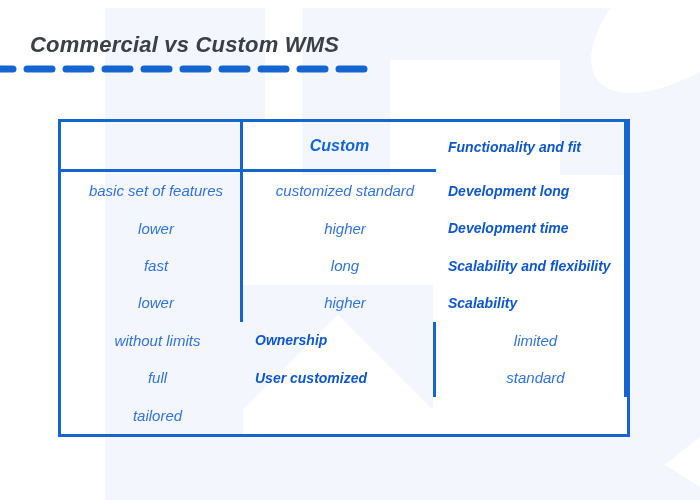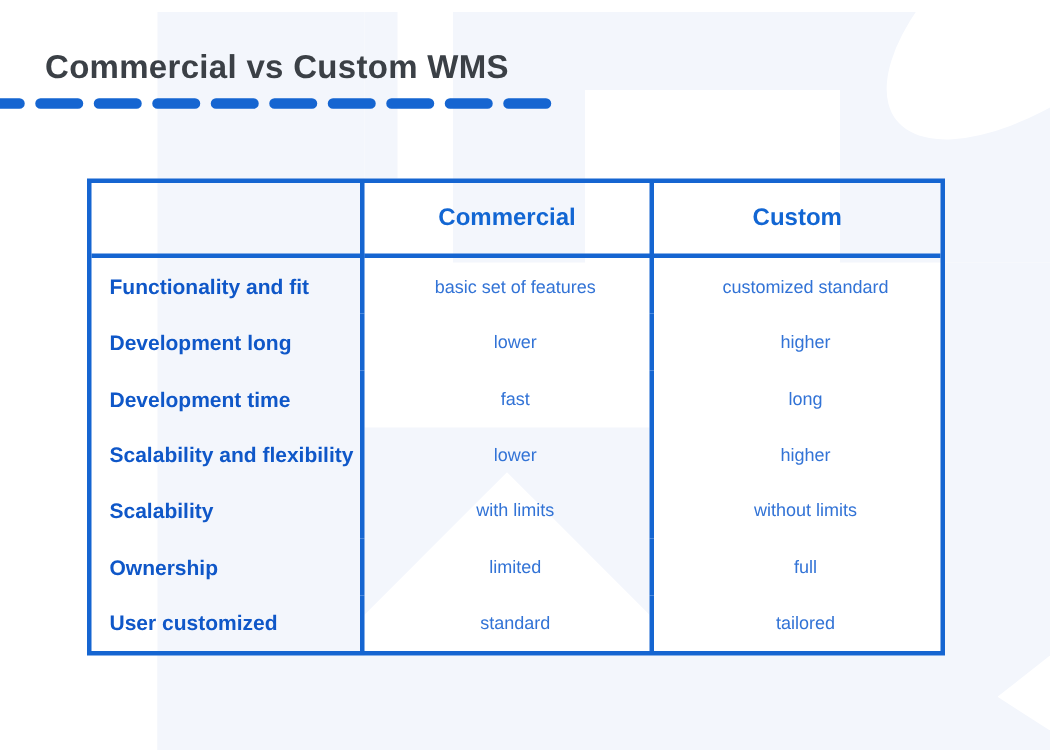--- a/index.html
+++ b/index.html
@@ -6,21 +6,21 @@
     --blue:#1565d1;
     --header-blue:#1266d3;
     --label-blue:#0f57c8;
     --value-blue:#3273d6;
     --title-gray:#3b4046;
     --tint:#f3f6fc;
   }
   *{margin:0;padding:0;box-sizing:border-box;}
   html,body{width:700px;height:500px;overflow:hidden;background:#fff;
     font-family:"Liberation Sans","DejaVu Sans",sans-serif;}
-  #canvas{position:relative;width:700px;height:500px;background:#fff;overflow:hidden;}
+  #canvas{position:relative;width:700px;height:500px;background:#fff;overflow:hidden;font-style:italic;}
 
   
   .shape{position:absolute;background:var(--tint);z-index:0;}
   .sh-band-left{left:105px;top:8px;width:138px;height:492px;}
   .sh-band-left-top{left:243px;top:8px;width:22px;height:111px;}
   .sh-top-strip{left:302px;top:8px;width:398px;height:52px;}
   .sh-top-mid{left:302px;top:60px;width:88px;height:115px;}
   .sh-top-right{left:560px;top:60px;width:140px;height:115px;}
   .sh-right-strip{left:630px;top:175px;width:70px;height:325px;}
   .sh-bottom-strip{left:105px;top:437px;width:595px;height:63px;}
@@ -42,21 +42,21 @@
   .cmp-table{position:absolute;left:58px;top:119px;width:572px;height:318px;z-index:2;
     border:3px solid var(--blue);display:grid;
     grid-template-columns:182px 193px 1fr;
     grid-template-rows:50px repeat(7,1fr);}
   .cell{display:flex;align-items:center;justify-content:center;}
   .col-1,.col-2{border-right:3px solid var(--blue);}
   .head{border-bottom:3px solid var(--blue);
     font-weight:700;font-size:16px;color:var(--header-blue);}
   .row-label{justify-content:flex-start;padding-left:12px;
     font-weight:700;font-size:14px;color:var(--label-blue);}
-  .row-value{font-size:12px;color:var(--value-blue);margin-left:11px;}
+  .row-value{font-size:15px;color:var(--value-blue);margin-left:11px;}
 </style>
 </head>
 <body>
 
 <div id="canvas">
 
   <div class="shape sh-band-left"></div>
   <div class="shape sh-band-left-top"></div>
   <div class="shape sh-top-strip"></div>
   <div class="shape sh-top-mid"></div>
@@ -69,41 +69,39 @@
   <div class="cut cut-corner"></div>
   <div class="cut cut-wedge"></div>
 
   <h1 class="title">Commercial vs Custom WMS</h1>
   <svg class="dashes" width="384" height="10">
     <line x1="-12" y1="5" x2="372" y2="5" stroke="#1565d1" stroke-width="7" stroke-linecap="round" stroke-dasharray="25 14"></line>
   </svg>
 
   <div class="cmp-table">
     <div class="cell head col-1"></div>
-    <div class="cell head col-2">Commercial</div>
     <div class="cell head col-3">Custom</div>
 
     <div class="cell row-label col-1">Functionality and fit</div>
     <div class="cell row-value col-2">basic set of features</div>
     <div class="cell row-value col-3">customized standard</div>
 
     <div class="cell row-label col-1">Development long</div>
     <div class="cell row-value col-2">lower</div>
     <div class="cell row-value col-3">higher</div>
 
     <div class="cell row-label col-1">Development time</div>
     <div class="cell row-value col-2">fast</div>
     <div class="cell row-value col-3">long</div>
 
     <div class="cell row-label col-1">Scalability and flexibility</div>
     <div class="cell row-value col-2">lower</div>
     <div class="cell row-value col-3">higher</div>
 
     <div class="cell row-label col-1">Scalability</div>
-    <div class="cell row-value col-2">with limits</div>
     <div class="cell row-value col-3">without limits</div>
 
     <div class="cell row-label col-1">Ownership</div>
     <div class="cell row-value col-2">limited</div>
     <div class="cell row-value col-3">full</div>
 
     <div class="cell row-label col-1">User customized</div>
     <div class="cell row-value col-2">standard</div>
     <div class="cell row-value col-3">tailored</div>
   </div>

